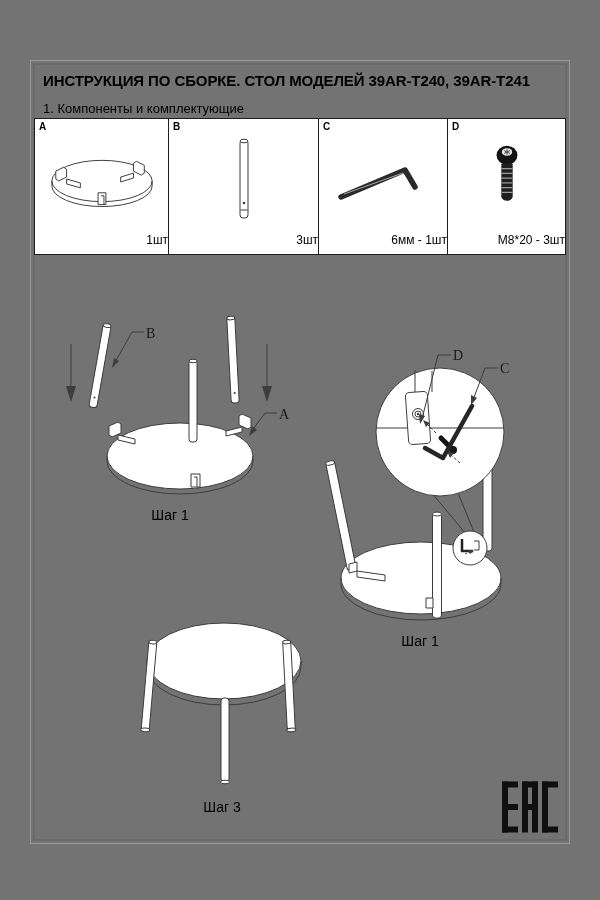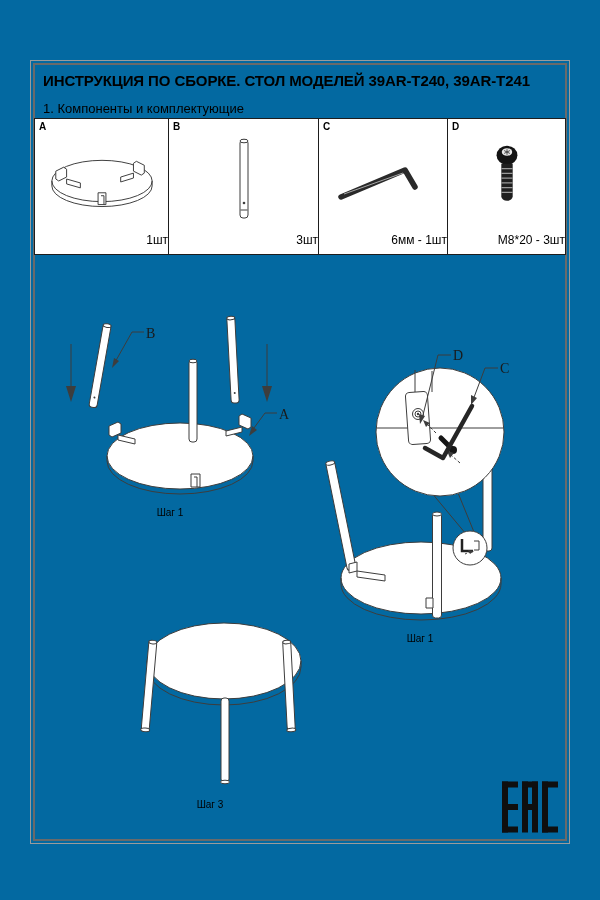--- a/index.html
+++ b/index.html
@@ -1,36 +1,36 @@
 <!DOCTYPE html>
 <html><head>
 <meta charset="utf-8">
 <style>
   html,body{margin:0;padding:0;background:#fff;}
-  .sheet{position:relative;width:600px;height:900px;background:#0369a1;overflow:hidden;
+  .sheet{position:relative;width:600px;height:900px;background:#737373;overflow:hidden;
          font-family:"Liberation Sans",sans-serif;color:#000;}
   .border-outer{position:absolute;left:30px;top:60px;width:540px;height:784px;
                 border:1px solid #9b9b9b;box-sizing:border-box;}
   .border-inner{position:absolute;inset:2px;border:2px solid #6a6a6a;}
   .title{position:absolute;left:43px;top:72px;width:520px;font-size:15px;font-weight:700;
          white-space:nowrap;letter-spacing:-0.1px;}
   .sec{position:absolute;font-size:13px;}
   .sec1{left:43px;top:101px;}
   .sec2{left:49px;top:271px;}
   .ctable{position:absolute;left:34px;top:118px;width:532px;height:137px;display:flex;
           border:1px solid #1d1d1d;box-sizing:border-box;background:#fff;}
   .cell{position:relative;box-sizing:border-box;height:100%;}
   .cell.b{border-right:1px solid #1d1d1d;}
   .c0{width:134px;} .c1{width:150px;} .c2{width:129px;} .c3{width:117px;}
   .cl{position:absolute;top:2px;left:4px;font-size:10px;font-weight:700;}
   .qty{position:absolute;bottom:7px;left:0;width:100%;text-align:right;font-size:12px;}
   .cicon{position:absolute;left:50%;top:45%;transform:translate(-50%,-50%);}
   .stepsvg{position:absolute;}
-  .cap{position:absolute;width:104px;text-align:center;font-size:10px;}
-  .cap1{left:118px;top:507px;} .cap2{left:368px;top:633px;} .cap3{left:158px;top:799px;}
+  .cap{position:absolute;width:104px;text-align:center;font-size:14px;}
+  .cap1{left:118px;top:507px;} .cap2{left:368px;top:633px;} .cap3{left:170px;top:799px;}
   .callout{font-family:"Liberation Serif",serif;font-size:14px;fill:#1a1a1a;}
   svg{display:block;}
 </style>
 </head>
 <body>
 
 <div class="sheet">
   <div class="border-outer">
     <div class="border-inner"></div>
   </div>

